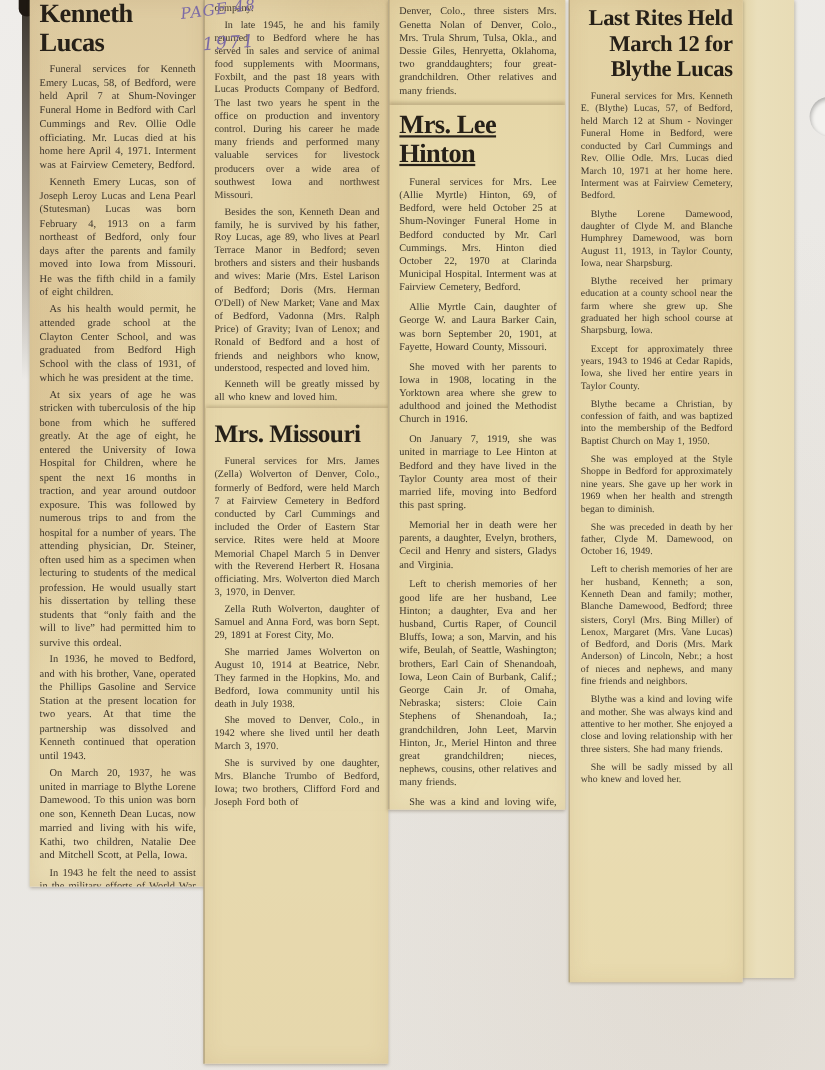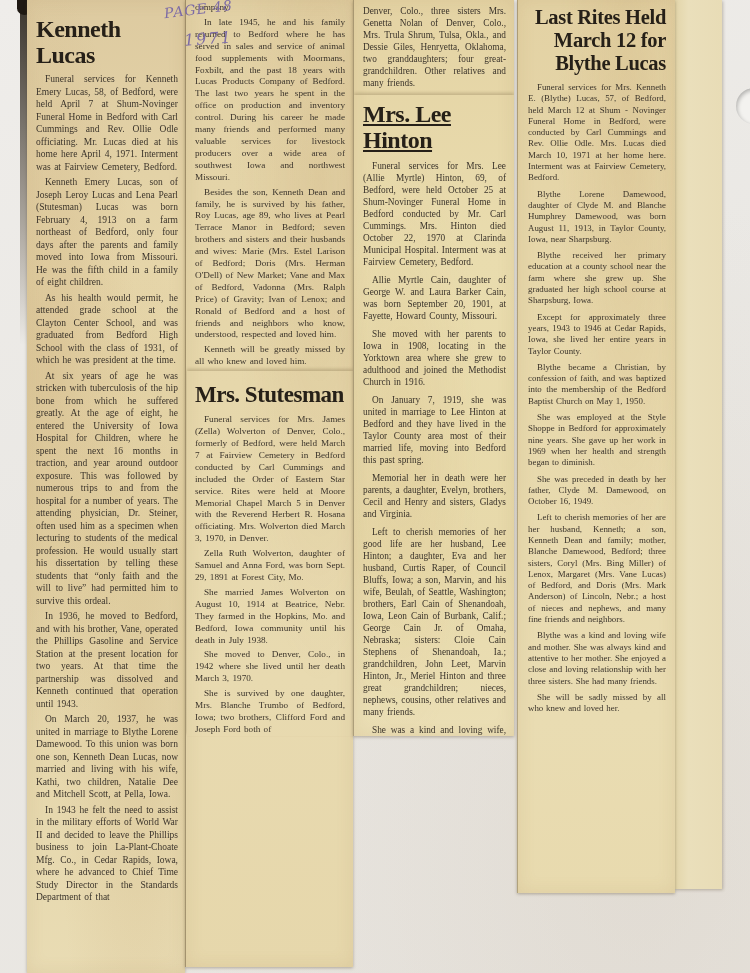--- a/index.html
+++ b/index.html
@@ -8,21 +8,21 @@
     background:
       radial-gradient(ellipse at 85% 90%, rgba(210,200,185,.35), transparent 55%),
       linear-gradient(160deg, #efedea 0%, #eae8e4 45%, #e9e6e1 100%);
     font-family:"Liberation Serif", serif;
   }
   .clip {
     position:absolute; top:0; overflow:hidden; color:#3b342b;
     box-shadow: 0 1px 3px rgba(70,55,30,.35), inset 0 0 18px rgba(150,110,60,.12);
   }
   .clip1 {
-    left:27px; width:158px; height:973px; padding:16px 7px 0 9px; box-sizing:border-box;
+    left:27px; width:158px; height:806px; padding:0 7px 0 9px; box-sizing:border-box;
     background:
       radial-gradient(ellipse at 15% 38%, rgba(175,130,80,.20), transparent 45%),
       radial-gradient(ellipse at 70% 75%, rgba(180,140,85,.14), transparent 50%),
       linear-gradient(175deg,#ddcaa0 0%, #e6d6aa 28%, #e3d3a6 60%, #e9dcb4 100%);
   }
   .clip2 {
     left:185px; width:168px; height:967px; padding:2px 8px 0 9px; box-sizing:border-box;
     border-left:1px solid rgba(95,78,50,.5);
     background:
       radial-gradient(ellipse at 80% 20%, rgba(180,140,85,.15), transparent 45%),
@@ -103,21 +103,21 @@
     <p class="body">On March 20, 1937, he was united in marriage to Blythe Lorene Damewood. To this union was born one son, Kenneth Dean Lucas, now married and living with his wife, Kathi, two children, Natalie Dee and Mitchell Scott, at Pella, Iowa.</p>
     <p class="body">In 1943 he felt the need to assist in the military efforts of World War II and decided to leave the Phillips business to join La-Plant-Choate Mfg. Co., in Cedar Rapids, Iowa, where he advanced to Chief Time Study Director in the Standards Department of that</p>
   </div>
 
   <div class="clip clip2">
     <p class="body noindent">company.</p>
     <p class="body">In late 1945, he and his family returned to Bedford where he has served in sales and service of animal food supplements with Moormans, Foxbilt, and the past 18 years with Lucas Products Company of Bedford. The last two years he spent in the office on production and inventory control. During his career he made many friends and performed many valuable services for livestock producers over a wide area of southwest Iowa and northwest Missouri.</p>
     <p class="body">Besides the son, Kenneth Dean and family, he is survived by his father, Roy Lucas, age 89, who lives at Pearl Terrace Manor in Bedford; seven brothers and sisters and their husbands and wives: Marie (Mrs. Estel Larison of Bedford; Doris (Mrs. Herman O'Dell) of New Market; Vane and Max of Bedford, Vadonna (Mrs. Ralph Price) of Gravity; Ivan of Lenox; and Ronald of Bedford and a host of friends and neighbors who know, understood, respected and loved him.</p>
     <p class="body">Kenneth will be greatly missed by all who knew and loved him.</p>
     <div class="piece">
-      <div class="headline h2">Mrs. Stutesman</div>
+      <div class="headline h2">Mrs. Missouri</div>
       <p class="body">Funeral services for Mrs. James (Zella) Wolverton of Denver, Colo., formerly of Bedford, were held March 7 at Fairview Cemetery in Bedford conducted by Carl Cummings and included the Order of Eastern Star service. Rites were held at Moore Memorial Chapel March 5 in Denver with the Reverend Herbert R. Hosana officiating. Mrs. Wolverton died March 3, 1970, in Denver.</p>
       <p class="body">Zella Ruth Wolverton, daughter of Samuel and Anna Ford, was born Sept. 29, 1891 at Forest City, Mo.</p>
       <p class="body">She married James Wolverton on August 10, 1914 at Beatrice, Nebr. They farmed in the Hopkins, Mo. and Bedford, Iowa community until his death in July 1938.</p>
       <p class="body">She moved to Denver, Colo., in 1942 where she lived until her death March 3, 1970.</p>
       <p class="body">She is survived by one daughter, Mrs. Blanche Trumbo of Bedford, Iowa; two brothers, Clifford Ford and Joseph Ford both of</p>
     </div>
   </div>
 
   <div class="clip clip3">
     <p class="body noindent">Denver, Colo., three sisters Mrs. Genetta Nolan of Denver, Colo., Mrs. Trula Shrum, Tulsa, Okla., and Dessie Giles, Henryetta, Oklahoma, two granddaughters; four great-grandchildren. Other relatives and many friends.</p>

